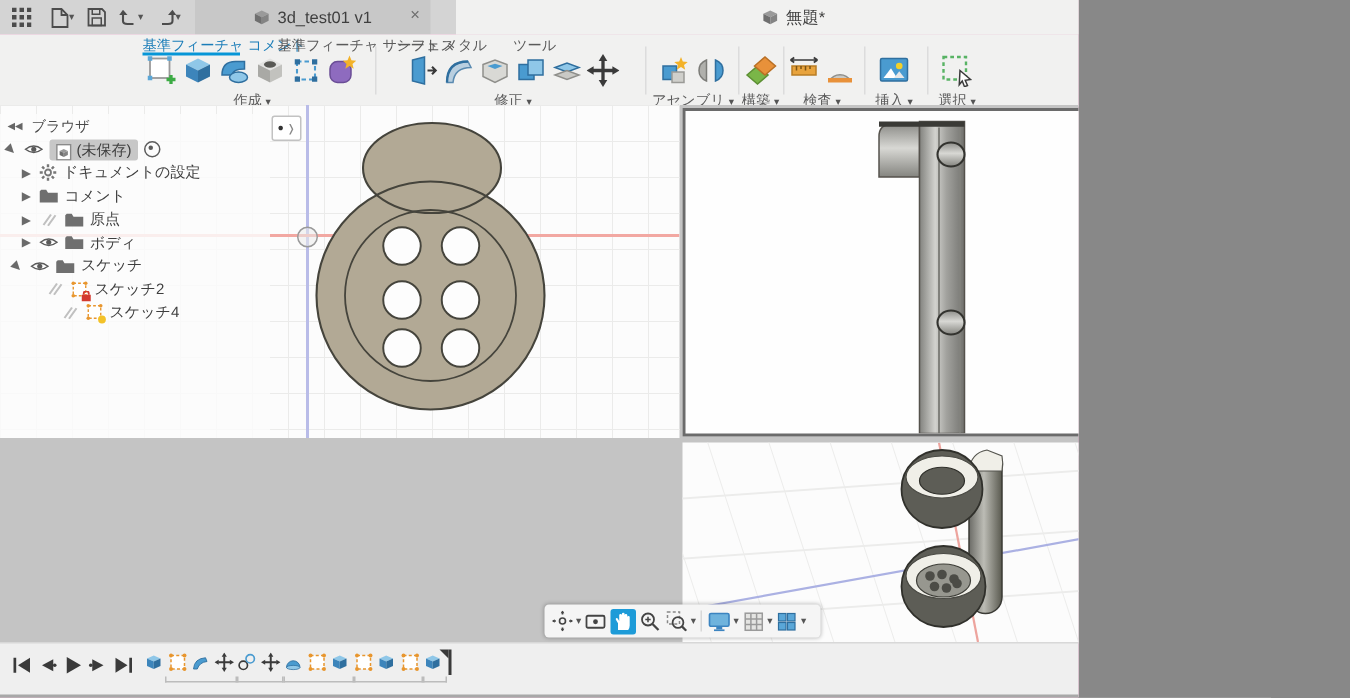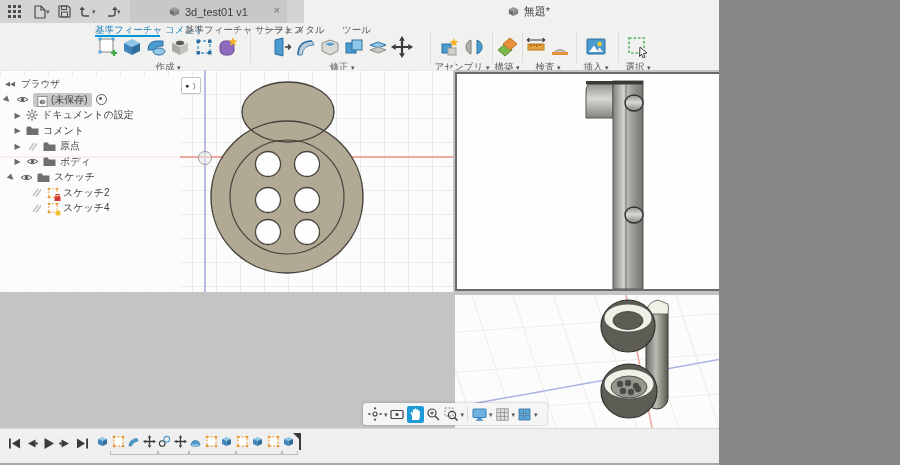--- a/index.html
+++ b/index.html
@@ -454,21 +454,21 @@
             <svg width="12" height="12" viewBox="0 0 13 13">
                 <use href="#t-sketch"></use>
               </svg>
             <svg class="abs" style="right:-2px;bottom:-2px" width="7" height="7" viewBox="0 0 7 7">
                 <rect x="0.5" y="2.5" width="6" height="4.5" fill="#d33a2f"></rect>
                 <path d="M1.8,2.5 V1.8 a1.7,1.7 0 0 1 3.4,0 V2.5" fill="none" stroke="#d33a2f" stroke-width="1.2"></path>
               </svg>
           </span>
           <span>スケッチ2</span>
         </div>
-        <div class="brow" style="padding-left:30px">
+        <div class="brow" style="padding-left:40px">
           <svg width="13" height="9" viewBox="0 0 13 9">
               <use href="#sym-eyeoff"></use>
             </svg>
           <span class="sicon">
             <svg width="12" height="12" viewBox="0 0 13 13">
                 <use href="#t-sketch"></use>
               </svg>
             <svg class="abs" style="right:-2px;bottom:-2px" width="6" height="6" viewBox="0 0 6 6">
                 <circle cx="3" cy="3" r="2.6" fill="#f3c229"></circle>
               </svg>

